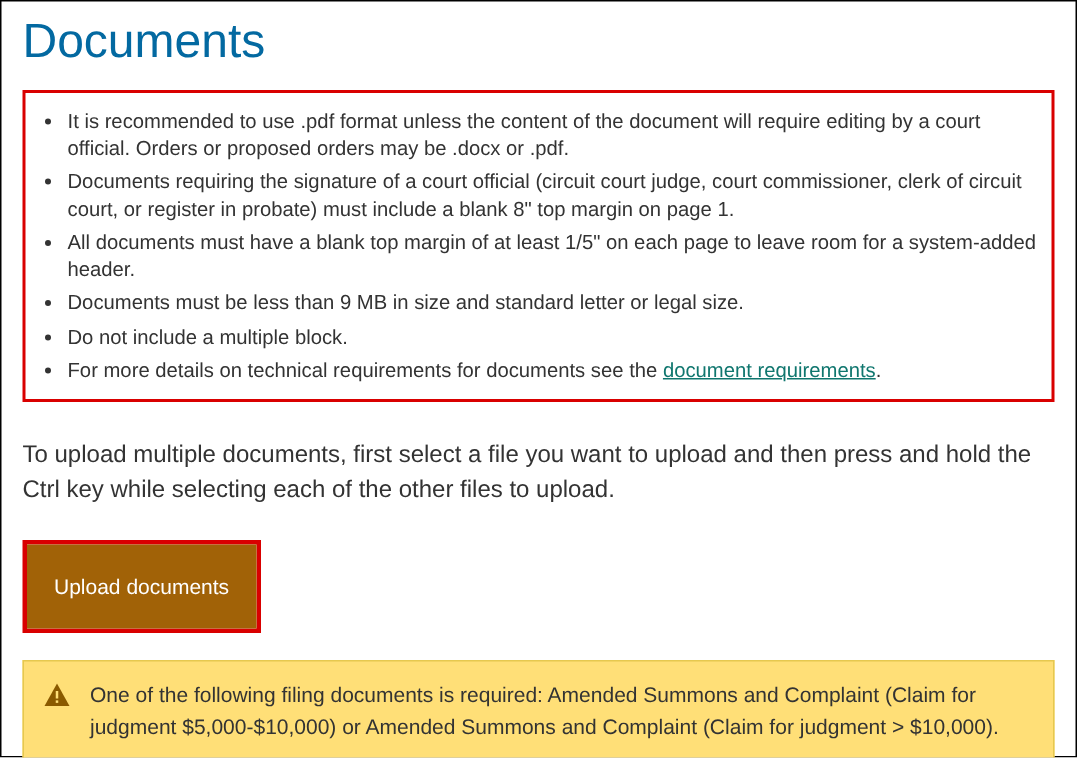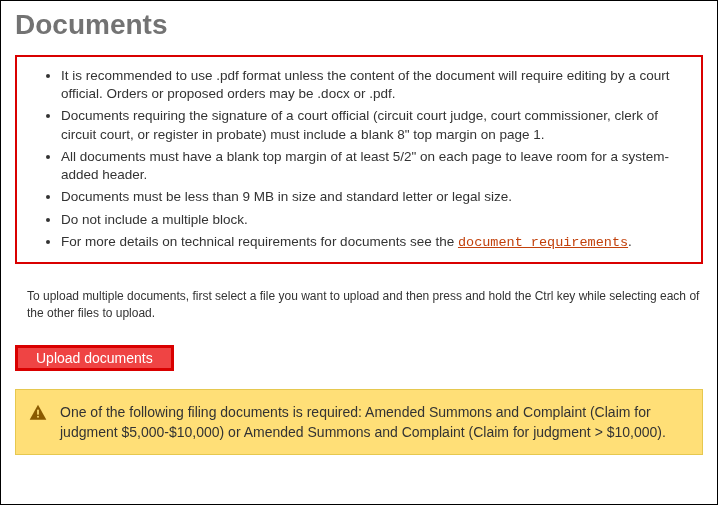--- a/index.html
+++ b/index.html
@@ -10,61 +10,60 @@
     color: #333;
     font-size: 14px;
   }
   .frame {
     border: 1px solid #000;
     width: 718px;
     height: 505px;
     padding: 0 14px 10px 14px;
   }
   h1.page-title {
-    font-size: 28px;
-    font-weight: 700;
-    color: #737373;
+    font-size: 32px;
+    font-weight: 400;
+    color: #0369a1;
     margin: 8px 0 14px 0;
   }
   .callout-box {
     border: 2px solid #d90000;
     padding: 6px 10px 6px 6px;
     margin: 0 0 24px 0;
   }
   .callout-box ul {
     margin: 0;
     padding: 0 0 0 22px;
   }
   .callout-box li {
-    margin: 4px 16px;
+    margin: 4px 0;
     line-height: 1.35;
     font-size: 13.5px;
   }
   a.link {
-    color: #c2410c;
+    color: #0f766e;
     text-decoration: underline;
-    font-family: Liberation Mono, monospace;
   }
   .instructions {
-    margin: 0 0 22px 12px;
-    font-size: 12px;
+    margin: 0 0 22px 0;
+    font-size: 16px;
     line-height: 1.45;
   }
   .btn-wrap {
     display: inline-block;
     border: 3px solid #d90000;
     padding: 0;
     margin-bottom: 18px;
   }
   .upload-btn {
-    background: #ef4444;
+    background: #a16207;
     color: #fff;
     border: none;
     font-size: 14px;
-    padding: 2px 18px;
+    padding: 20px 18px;
     cursor: pointer;
     font-family: inherit;
   }
   .alert {
     background: #ffdf77;
     border: 1px solid #e6c84f;
     padding: 12px 16px 12px 12px;
     display: flex;
     align-items: flex-start;
     gap: 12px;
@@ -78,21 +77,21 @@
 <body>
 
 <div class="frame">
 
   <h1 class="page-title">Documents</h1>
 
   <div class="callout-box">
     <ul>
       <li>It is recommended to use .pdf format unless the content of the document will require editing by a court official. Orders or proposed orders may be .docx or .pdf.</li>
       <li>Documents requiring the signature of a court official (circuit court judge, court commissioner, clerk of circuit court, or register in probate) must include a blank 8" top margin on page 1.</li>
-      <li>All documents must have a blank top margin of at least 5/2" on each page to leave room for a system-added header.</li>
+      <li>All documents must have a blank top margin of at least 1/5" on each page to leave room for a system-added header.</li>
       <li>Documents must be less than 9 MB in size and standard letter or legal size.</li>
       <li>Do not include a multiple block.</li>
       <li>
         <span>For more details on technical requirements for documents see the </span><a href="#" class="link">document requirements</a><span>.</span>
       </li>
     </ul>
   </div>
 
   <p class="instructions">To upload multiple documents, first select a file you want to upload and then press and hold the Ctrl key while selecting each of the other files to upload.</p>
 

